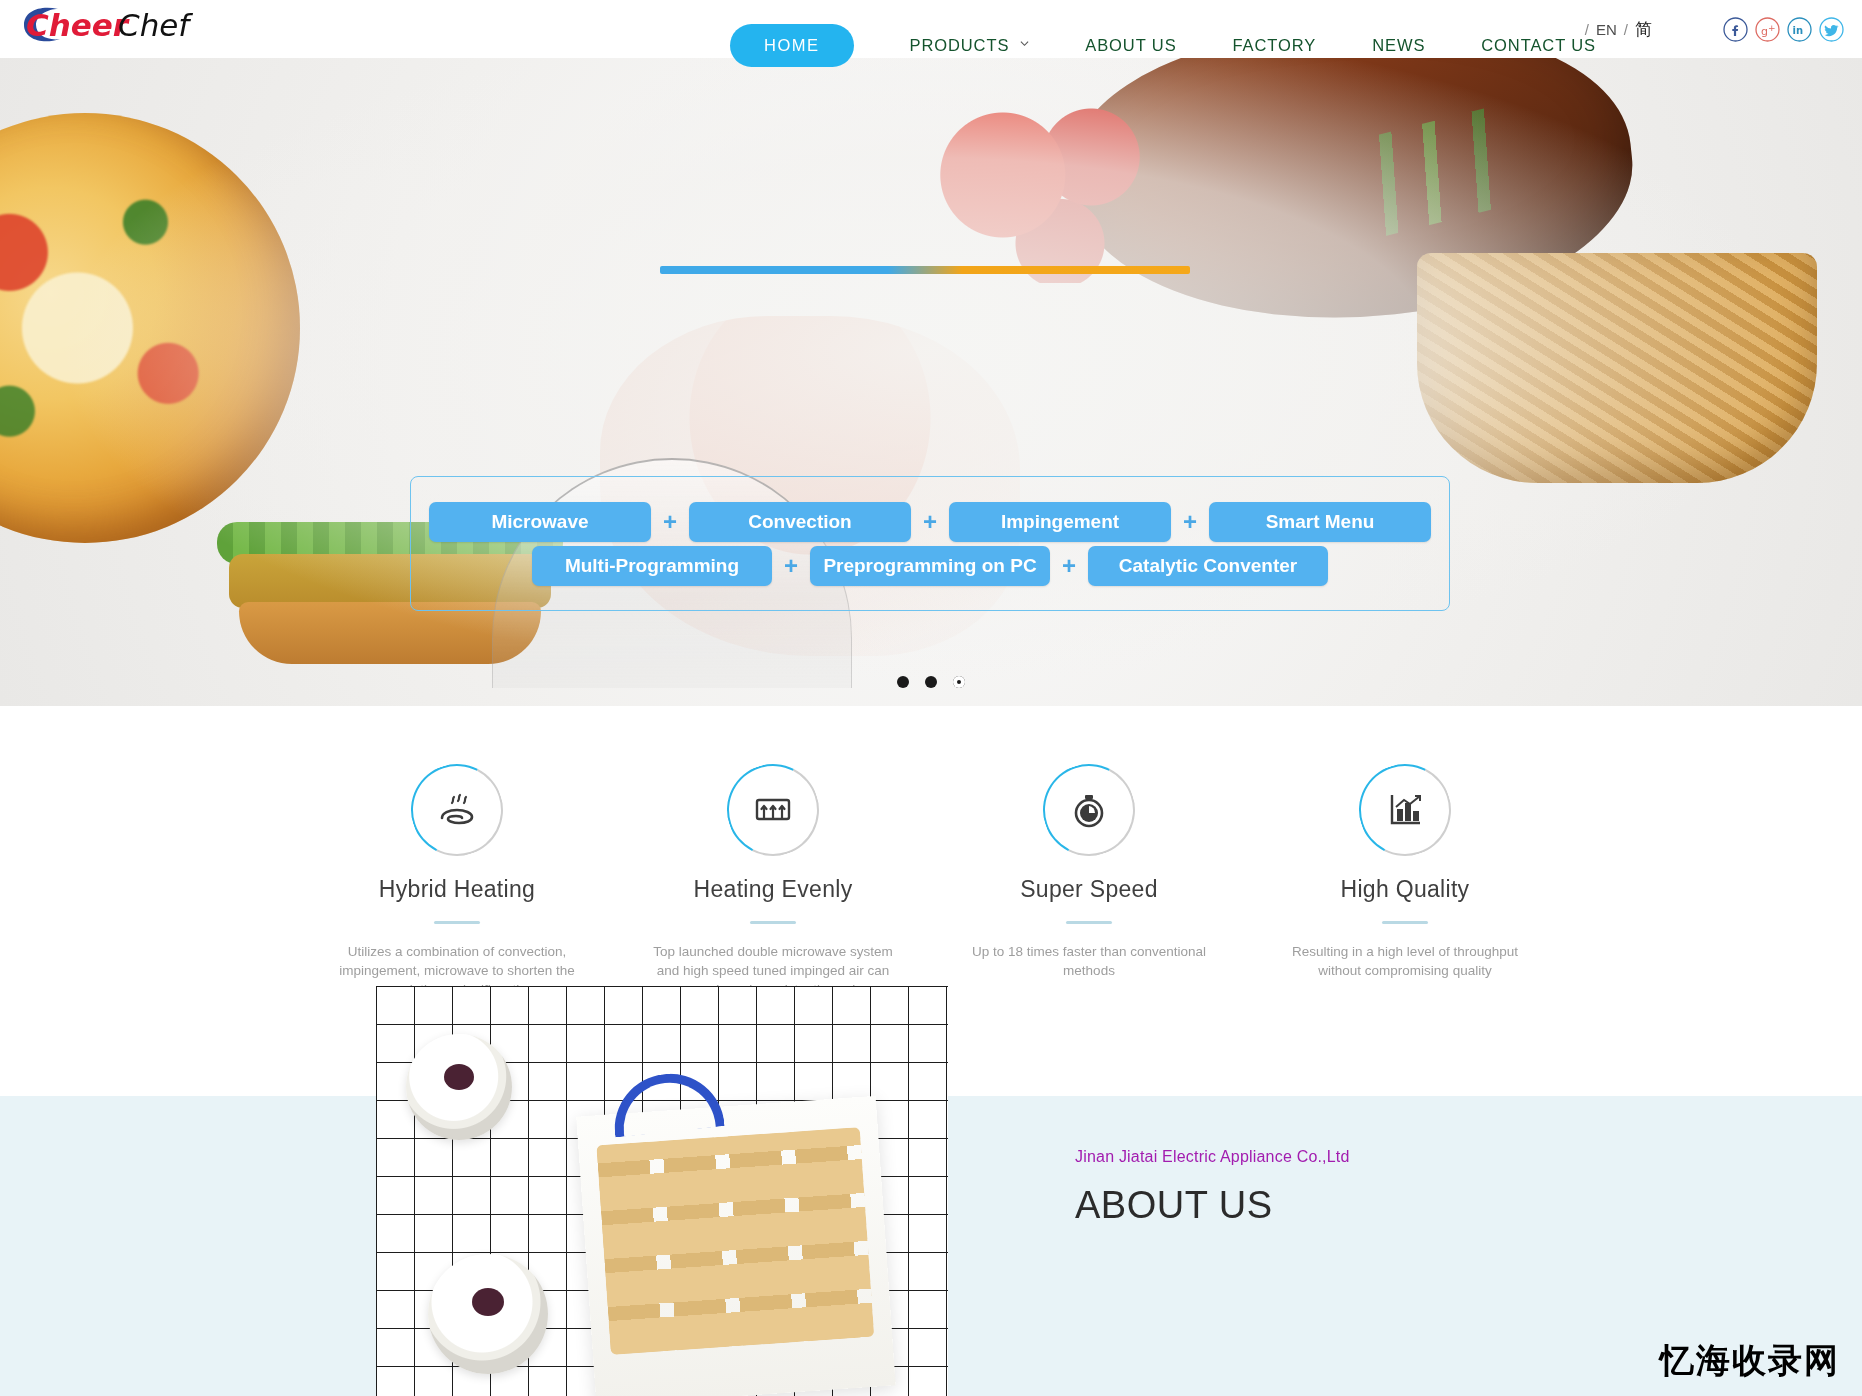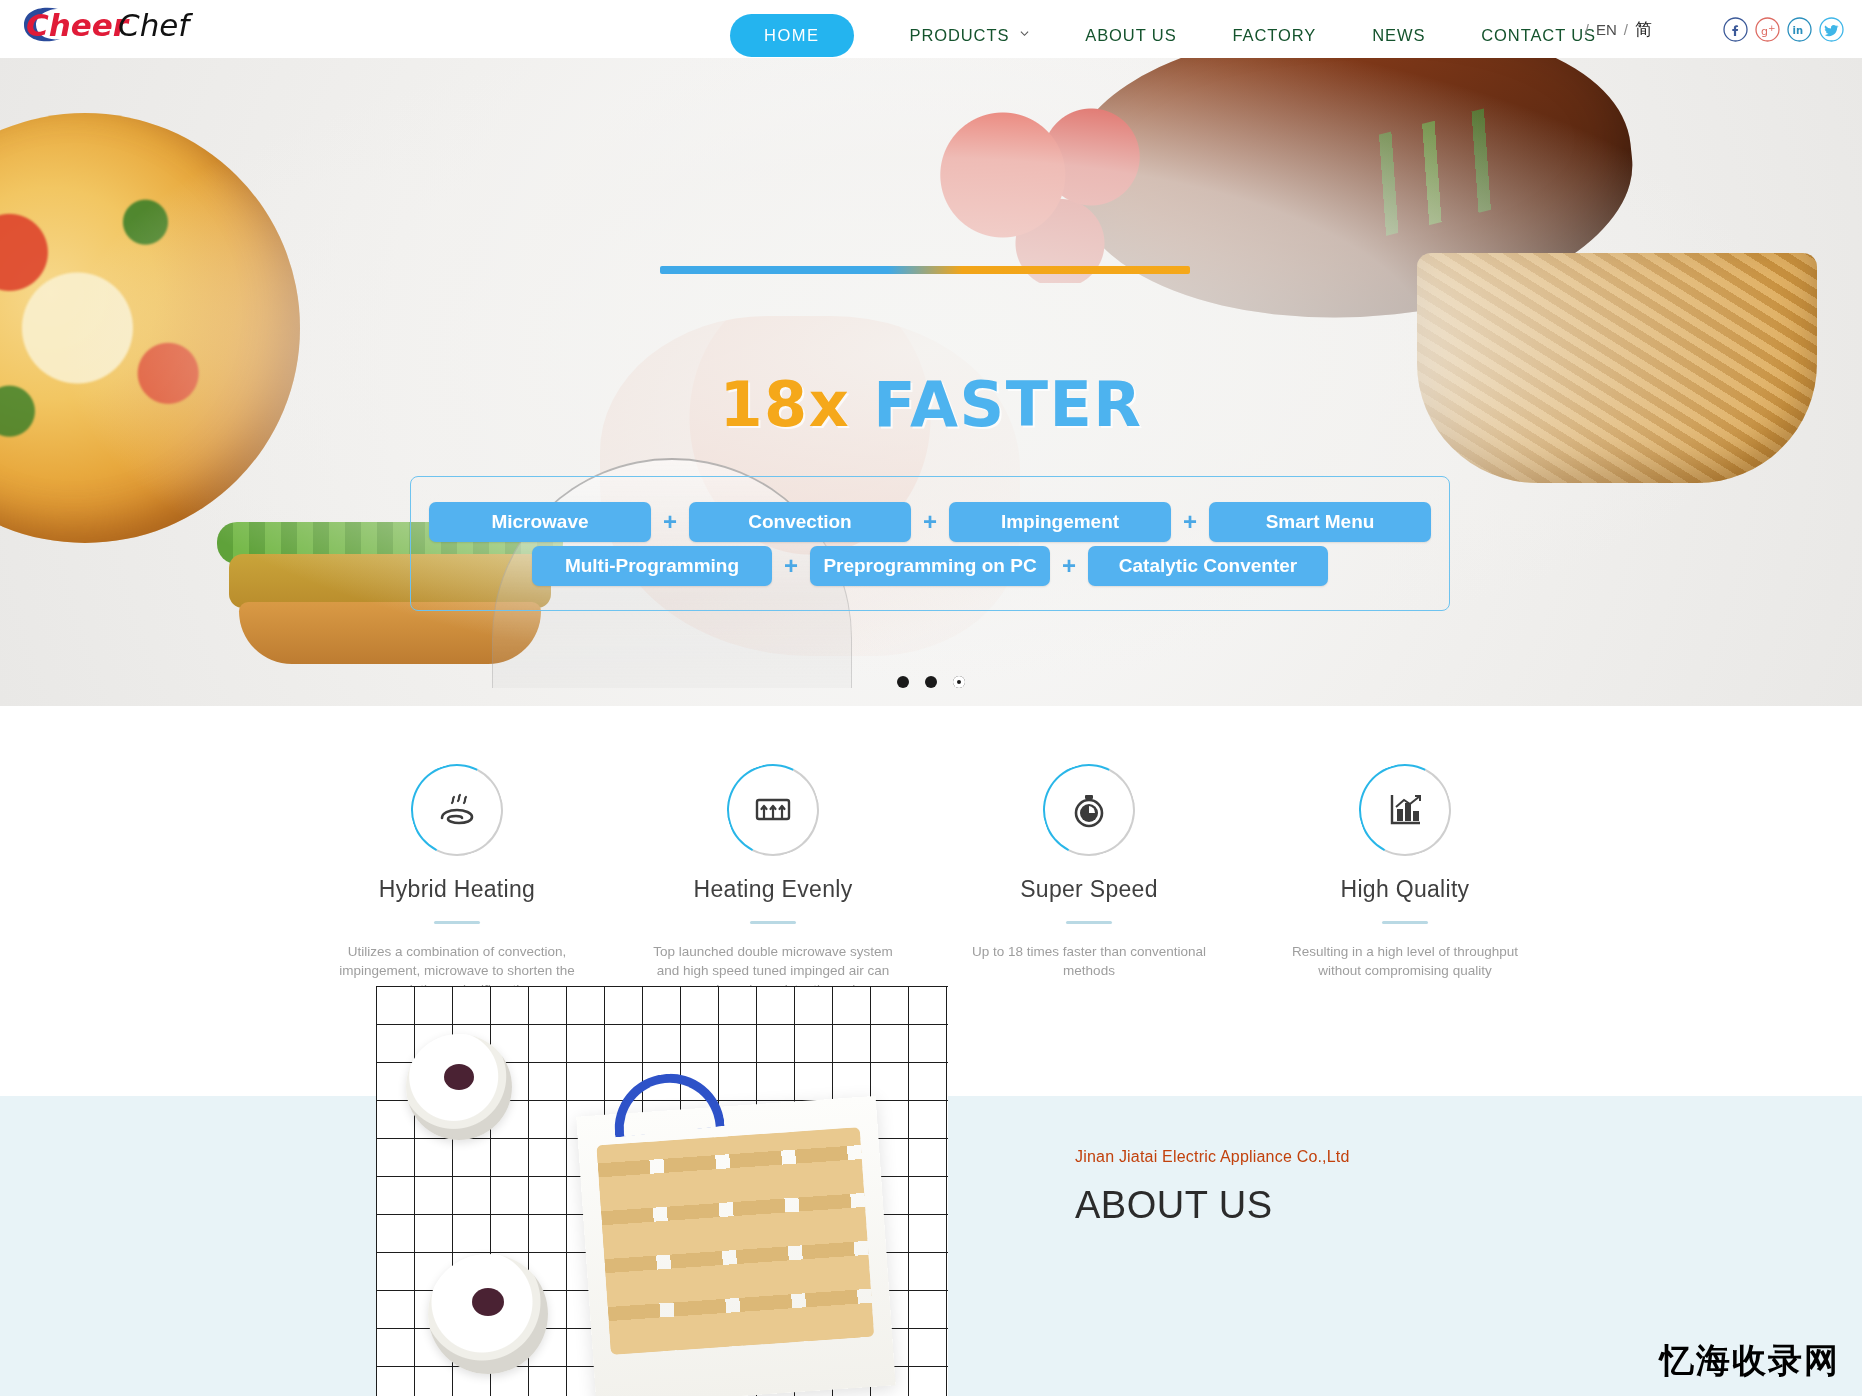--- a/index.html
+++ b/index.html
@@ -18,21 +18,21 @@
     background: #ffffff;
     z-index: 40;
   }
   .logo {
     position: absolute; left: 18px; top: 2px;
     width: 240px; height: 46px;
     display: flex; align-items: center;
   }
   .logo svg { display: block; }
 
-  .nav { position: absolute; left: 730px; top: 6px; height: 58px; display: flex; align-items: center; }
+  .nav { position: absolute; left: 730px; top: 16px; height: 58px; display: flex; align-items: center; }
   .nav-item {
     position: relative;
     font-size: 16.5px; letter-spacing: .9px;
     color: #14532d; text-decoration: none;
     padding: 0 0;
     display: flex; align-items: center; height: 46px;
     cursor: pointer;
     white-space: nowrap;
   }
   .nav-spacer { width: 56px; }
@@ -304,21 +304,21 @@
     border-radius:50%; background:#4a2233;
   }
   .about-photo .handle {
     position:absolute; left:236px; top:88px; width:110px; height:58px;
     border: 9px solid #2e52c8; border-bottom:none;
     border-radius: 60px 60px 0 0;
     transform: rotate(-6deg);
   }
 
   .about-text { position:absolute; left:1075px; top:52px; width:600px; }
-  .about-kicker { font-size:16px; color:#c2410c; margin-bottom: 18px; letter-spacing:.2px; }
+  .about-kicker { font-size:16px; color:#a21caf; margin-bottom: 18px; letter-spacing:.2px; }
   .about-title { font-size:38px; color:#2b2b2b; font-weight:400; letter-spacing:.5px; margin-bottom: 28px; }
   .about-body { font-size:15px; color:#62737c; line-height:1.52; }
 
   .watermark {
     position:absolute; right: 22px; bottom: 12px;
     font-size: 34px; font-weight: 800; color:#000000;
     letter-spacing: 2px;
     font-family:"DejaVu Sans", sans-serif;
   }
 </style>
@@ -417,24 +417,20 @@
         <div class="patty"></div>
         <div class="bun-bot"></div>
     </div>
     <div class="basket"></div>
     <div class="breads"></div>
     <div class="hero-fade"></div>
     <div class="hero-dome"></div>
 
     <div class="hero-rule"></div>
 
-    <div class="hero-h2">
-      <span class="accent">18x</span>
-      <span>FASTER</span>
-    </div>
 
     <div class="pill-box">
       <div class="pill-row">
         <div class="pill">Microwave</div>
         <div class="plus">+</div>
         <div class="pill">Convection</div>
         <div class="plus">+</div>
         <div class="pill">Impingement</div>
         <div class="plus">+</div>
         <div class="pill">Smart Menu</div>

